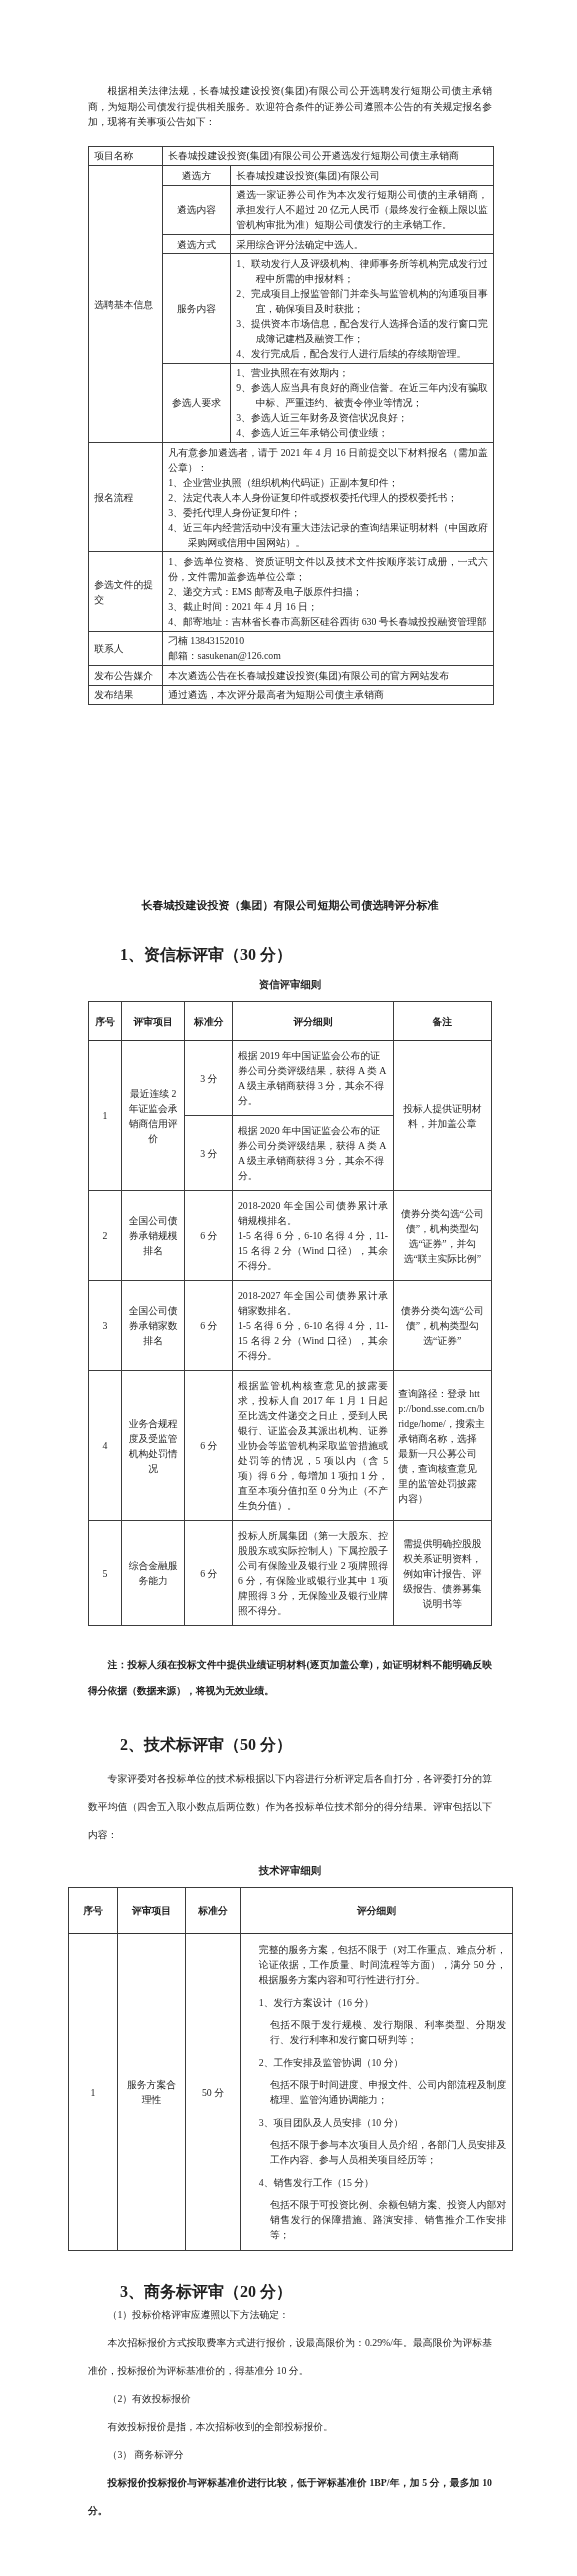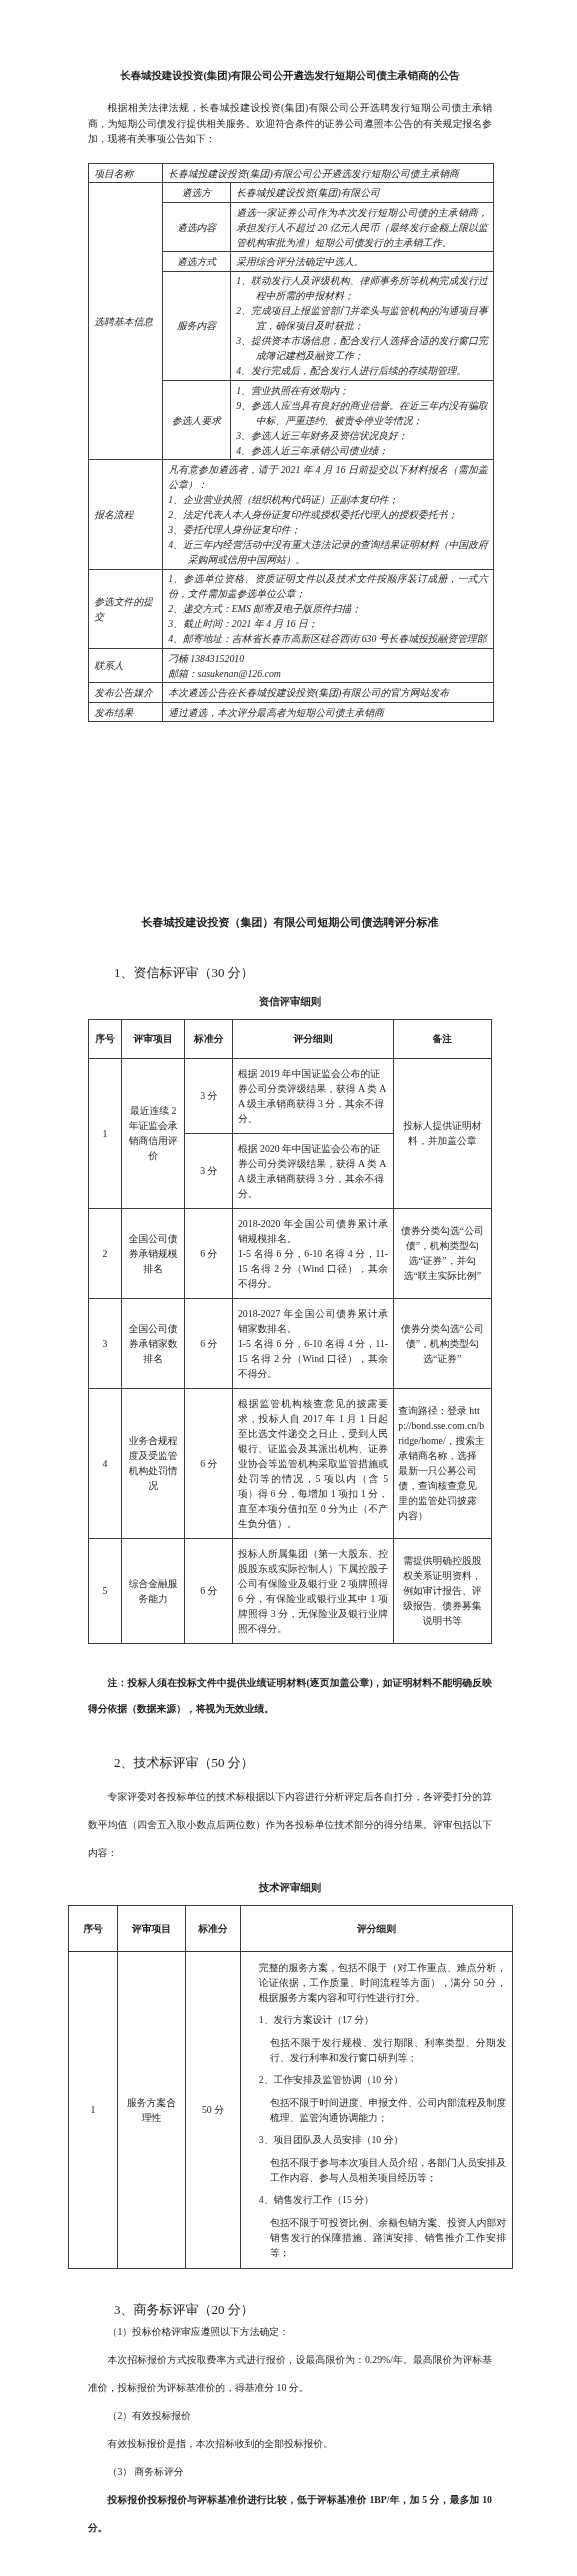--- a/index.html
+++ b/index.html
@@ -11,32 +11,32 @@
   .doc{width:404px;margin-left:88px;padding-top:67px;}
 
   .title{font-size:10.4px;font-weight:bold;text-align:center;margin:0;line-height:17.3px;}
   .intro{margin:16px 0 0 0;text-indent:2em;line-height:15.6px;text-align:justify;}
 
   table{border-collapse:collapse;table-layout:fixed;}
   td,th{border:0.6px solid #3c3c3c;vertical-align:middle;word-break:break-all;}
 
   
   .info-table{width:404px;margin-top:16px;}
-  .info-table td{padding:1.7px 5.2px;line-height:15px;font-style:italic;}
+  .info-table td{padding:1.7px 5.2px;line-height:15px;}
   .info-table .lbl{text-align:left;vertical-align:middle;}
   .info-table .c2{text-align:center;}
   .info-table .val{text-align:left;}
 
   .lines div{text-align:justify;}
   .hang-list .num{padding-left:2em;text-indent:-2em;}
   .no-hang .num{padding-left:0;text-indent:0;}
 
   
   .scoring-title{margin:192px 0 0 0;font-size:11px;font-weight:bold;text-align:center;line-height:17.3px;}
-  .sec-h{margin:32px 0 0 0;font-size:13px;font-weight:normal;text-indent:2em;line-height:17.3px;}
+  .sec-h{margin:32px 0 0 0;font-size:16px;font-weight:bold;text-indent:2em;line-height:17.3px;}
   .caption{margin:12.7px 0 0 0;font-size:10.4px;font-weight:bold;text-align:center;line-height:17.3px;}
 
   .credit-table{width:404px;margin-top:8px;}
   .credit-table th{font-weight:bold;padding:11.5px 2.3px;border-bottom:1.2px solid #333;}
   .credit-table td{padding:7px 4.6px;line-height:15px;}
   .credit-table .cno,.credit-table .citem,.credit-table .cscore{text-align:center;}
   .credit-table .cdetail{text-align:left;}
   .credit-table .cnote{text-align:center;padding:5.8px 4.6px;}
   .credit-table .cnote.left{text-align:left;margin-left:12px;}
 
@@ -53,21 +53,20 @@
   .tech-detail div:not(.num):not(:first-child){padding-left:1.15em;}
 
   .commercial p{margin:0;}
   .bold{font-weight:bold;}
 </style>
 </head>
 <body>
 
 <div class="doc">
 
-  <h1 class="title">长春城投建设投资(集团)有限公司公开遴选发行短期公司债主承销商的公告</h1>
 
   <p class="intro">根据相关法律法规，长春城投建设投资(集团)有限公司公开选聘发行短期公司债主承销商，为短期公司债发行提供相关服务。欢迎符合条件的证券公司遵照本公告的有关规定报名参加，现将有关事项公告如下：</p>
 
   <table class="info-table">
     <colgroup>
         <col style="width:74px">
         <col style="width:68px">
         <col style="width:263px">
       </colgroup>
     <tbody>
@@ -245,21 +244,21 @@
       <th>评审项目</th>
       <th>标准分</th>
       <th>评分细则</th>
     </tr>
     <tr>
       <td class="cno">1</td>
       <td class="citem">服务方案合理性</td>
       <td class="cscore">50 分</td>
       <td class="tech-detail lines">
             <div>完整的服务方案，包括不限于（对工作重点、难点分析，论证依据，工作质量、时间流程等方面），满分 50 分，根据服务方案内容和可行性进行打分。</div>
-            <div class="num">1、发行方案设计（17 分）</div>
+            <div class="num">1、发行方案设计（16 分）</div>
             <div>包括不限于发行规模、发行期限、利率类型、分期发行、发行利率和发行窗口研判等；</div>
             <div class="num">2、工作安排及监管协调（10 分）</div>
             <div>包括不限于时间进度、申报文件、公司内部流程及制度梳理、监管沟通协调能力；</div>
             <div class="num">3、项目团队及人员安排（10 分）</div>
             <div>包括不限于参与本次项目人员介绍，各部门人员安排及工作内容、参与人员相关项目经历等；</div>
             <div class="num">4、销售发行工作（15 分）</div>
             <div>包括不限于可投资比例、余额包销方案、投资人内部对销售发行的保障措施、路演安排、销售推介工作安排等；</div>
           </td>
     </tr>
   </tbody>

